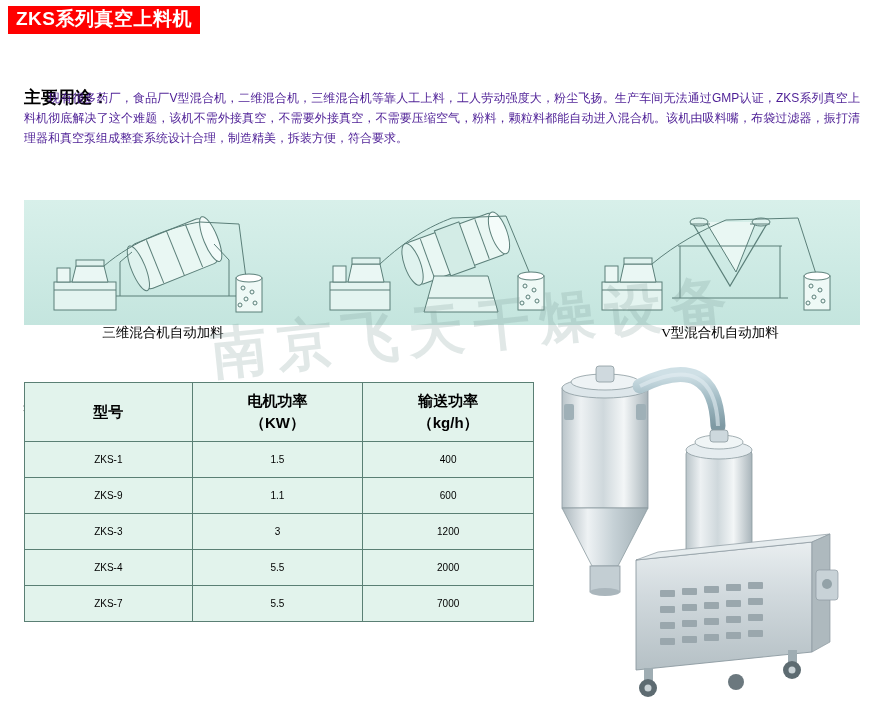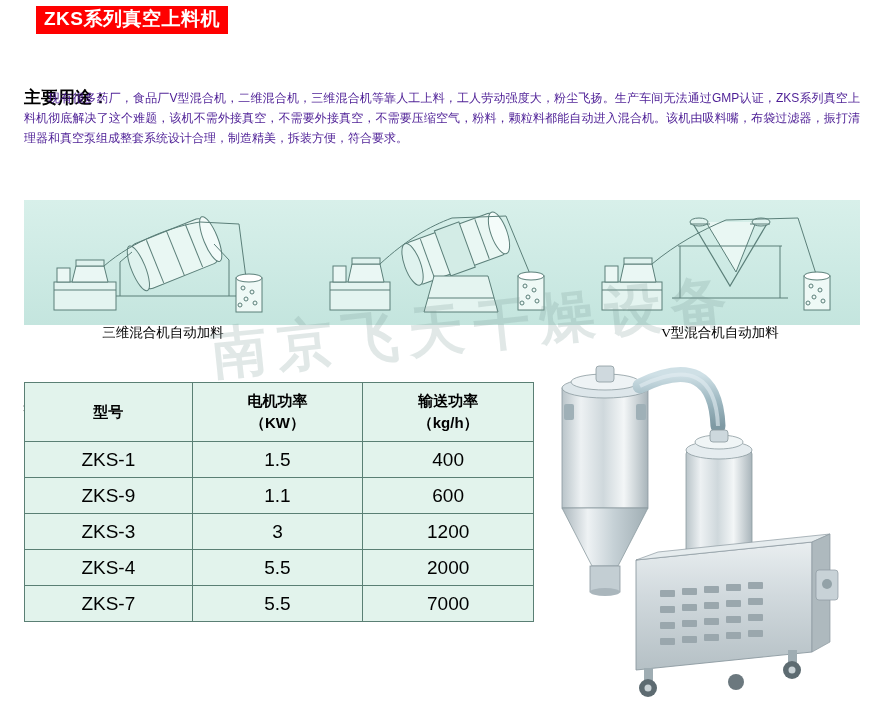--- a/index.html
+++ b/index.html
@@ -17,21 +17,21 @@
   }
   .page {
     position: relative;
     width: 880px;
     height: 710px;
   }
 
   
   .title-bar {
     position: absolute;
-    left: 36px;
+    left: 8px;
     top: 6px;
     background: #ff0000;
     color: #ffffff;
     font-size: 19px;
     font-weight: bold;
     letter-spacing: 0.5px;
     padding: 3px 8px 4px 8px;
     line-height: 1.1;
   }
 
@@ -120,21 +120,21 @@
     background: #e2f3ec;
   }
   .spec-table th {
     height: 56px;
     font-weight: bold;
     font-size: 15px;
     line-height: 1.45;
   }
   .spec-table td {
     height: 33px;
-    font-size: 19px;
+    font-size: 10px;
   }
   .spec-table col.c0 { width: 168px; }
   .spec-table col.c1 { width: 171px; }
   .spec-table col.c2 { width: 171px; }
 
   
   .product-photo {
     position: absolute;
     left: 540px;
     top: 352px;

